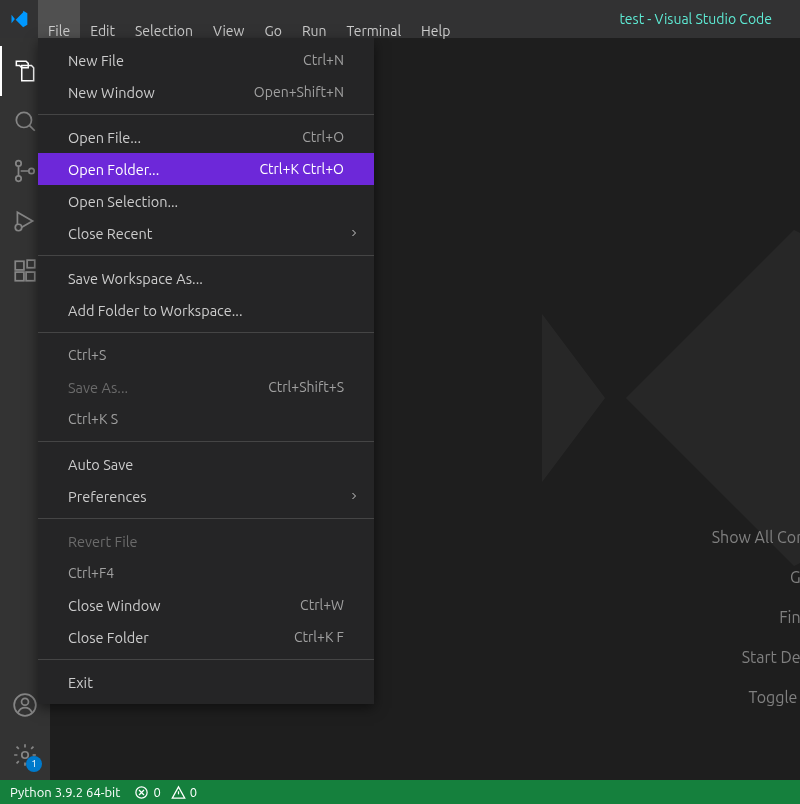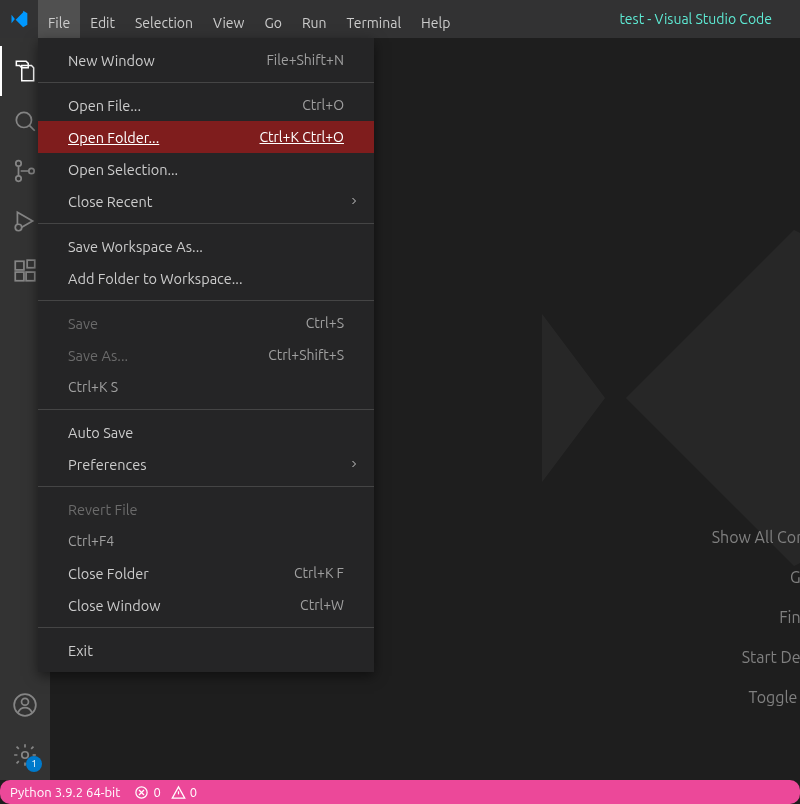--- a/index.html
+++ b/index.html
@@ -17,21 +17,21 @@
   }
   .menubar .logo {
     width: 38px;
     display: flex;
     align-items: center;
     justify-content: center;
     color: #0098ff;
   }
   .menubar .menu-items { display: flex; }
   .menubar .menu-item {
-    padding: 4px 10px;
+    padding: 12px 10px;
     height: 38px;
     line-height: 38px;
     cursor: default;
   }
   .menubar .menu-item.active { background: #505050; }
   .title-wrap {
     flex: 1;
     text-align: right;
     padding-right: 28px;
     color: #5eead4;
@@ -132,21 +132,21 @@
     color: #cccccc;
   }
   .dropdown .item {
     display: flex;
     align-items: center;
     height: 32px;
     padding: 0 30px;
     cursor: default;
     position: relative;
   }
-  .dropdown .item.highlight { background: #7f1d1d; color: #ffffff; text-decoration: underline; }
+  .dropdown .item.highlight { background: #6d28d9; color: #ffffff; }
   .dropdown .item.highlight .shortcut { color: #ffffff; }
   .dropdown .item.disabled { color: #6b6b6b; }
   .dropdown .item .label { flex: 1; }
   .dropdown .item .shortcut { color: #a0a0a0; font-size: 14px; }
   .dropdown .item .chevron {
     position: absolute;
     right: 14px;
     color: #cccccc;
   }
   .dropdown .sep {
@@ -155,28 +155,27 @@
     margin: 6px 0;
   }
 
   
   .statusbar {
     position: absolute;
     bottom: 0;
     left: 0;
     right: 0;
     height: 24px;
-    background: #ec4899;
+    background: #15803d;
     color: #ffffff;
     display: flex;
     align-items: center;
     font-size: 13px;
     padding: 0 10px;
     gap: 14px;
-    border-radius: 10px;
   }
   .statusbar .sb-item {
     display: flex;
     align-items: center;
     gap: 4px;
   }
 
   svg { display: block; }
 </style>
 </head>
@@ -261,22 +260,26 @@
       <div>Show All Com</div>
       <div>Go</div>
       <div>Find</div>
       <div>Start Deb</div>
       <div>Toggle T</div>
     </div>
 </div>
 
 <div class="dropdown">
     <div class="item">
+      <span class="label">New File</span>
+      <span class="shortcut">Ctrl+N</span>
+    </div>
+    <div class="item">
       <span class="label">New Window</span>
-      <span class="shortcut">File+Shift+N</span>
+      <span class="shortcut">Open+Shift+N</span>
     </div>
     <div class="sep"></div>
     <div class="item">
       <span class="label">Open File...</span>
       <span class="shortcut">Ctrl+O</span>
     </div>
     <div class="item highlight">
       <span class="label">Open Folder...</span>
       <span class="shortcut">Ctrl+K Ctrl+O</span>
     </div>
@@ -293,21 +296,20 @@
     </div>
     <div class="sep"></div>
     <div class="item">
       <span class="label">Save Workspace As...</span>
     </div>
     <div class="item">
       <span class="label">Add Folder to Workspace...</span>
     </div>
     <div class="sep"></div>
     <div class="item disabled">
-      <span class="label">Save</span>
       <span class="shortcut">Ctrl+S</span>
     </div>
     <div class="item disabled">
       <span class="label">Save As...</span>
       <span class="shortcut">Ctrl+Shift+S</span>
     </div>
     <div class="item disabled">
       <span class="shortcut">Ctrl+K S</span>
     </div>
     <div class="sep"></div>
@@ -323,26 +325,26 @@
       </span>
     </div>
     <div class="sep"></div>
     <div class="item disabled">
       <span class="label">Revert File</span>
     </div>
     <div class="item disabled">
       <span class="shortcut">Ctrl+F4</span>
     </div>
     <div class="item">
+      <span class="label">Close Window</span>
+      <span class="shortcut">Ctrl+W</span>
+    </div>
+    <div class="item">
       <span class="label">Close Folder</span>
       <span class="shortcut">Ctrl+K F</span>
-    </div>
-    <div class="item">
-      <span class="label">Close Window</span>
-      <span class="shortcut">Ctrl+W</span>
     </div>
     <div class="sep"></div>
     <div class="item">
       <span class="label">Exit</span>
     </div>
   </div>
 
 <div class="statusbar">
   <div class="sb-item">Python 3.9.2 64-bit</div>
   <div class="sb-item">

